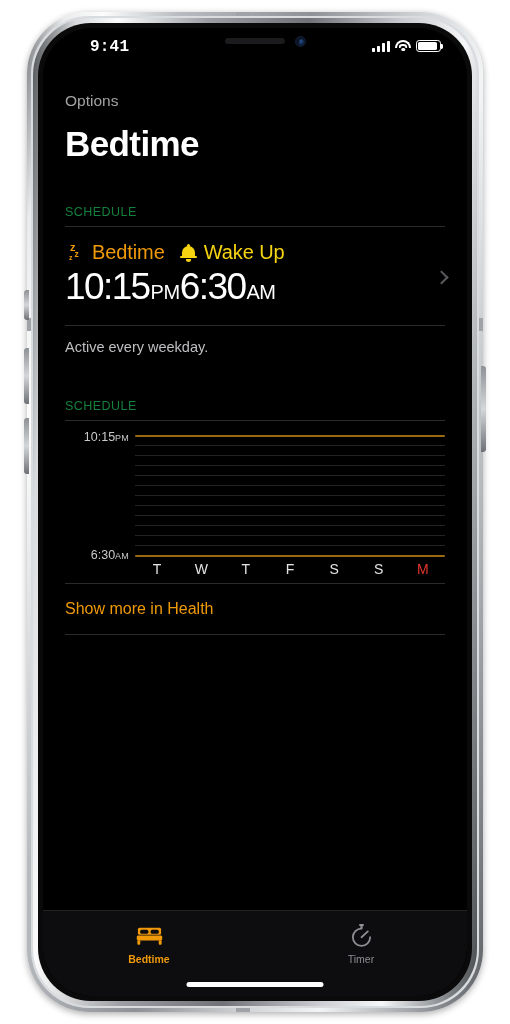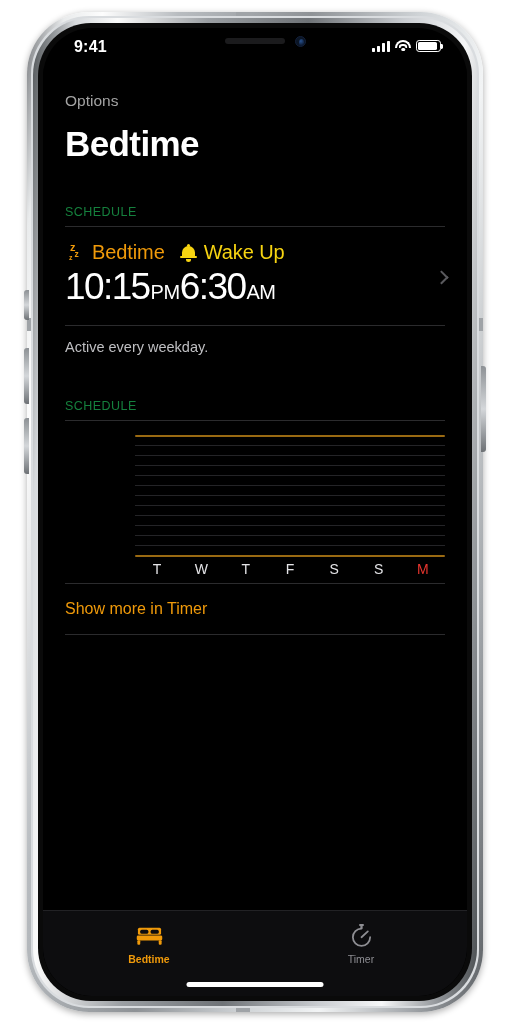--- a/index.html
+++ b/index.html
@@ -58,21 +58,21 @@
     border-bottom-left-radius:19px; border-bottom-right-radius:19px; z-index:40;
   }
   .speaker{position:absolute;left:50%;transform:translateX(-50%);top:10px;width:60px;height:6px;
     border-radius:3px;background:#1b1b1d;}
   .camera{position:absolute;left:128px;top:8px;width:11px;height:11px;border-radius:50%;
     background:#0b1525;border:1px solid #14213a;}
   .camera::after{content:"";position:absolute;left:3px;top:2px;width:5px;height:7px;border-radius:50%;
     background:radial-gradient(circle at 35% 30%,#27518f,#0d1b33 70%);}
 
   
-  .statusbar{position:absolute;top:0;left:0;right:0;height:40px;z-index:35;color:#fff;}
+  .statusbar{position:absolute;top:0;left:16px;right:0;height:40px;z-index:35;color:#fff;font-family:Liberation Mono, monospace;}
   .sb-time{position:absolute;left:31px;top:10px;font-size:16px;font-weight:bold;letter-spacing:.2px;}
   .sb-right{position:absolute;right:26px;top:12px;display:flex;align-items:center;gap:5px;}
   .sig{display:flex;align-items:flex-end;gap:2px;height:12px;}
   .sig i{display:block;width:3px;background:#fff;border-radius:.7px;}
   .sig i:nth-child(1){height:4px;} .sig i:nth-child(2){height:6.5px;}
   .sig i:nth-child(3){height:9px;} .sig i:nth-child(4){height:11.5px;}
   .wifi{position:relative;width:16px;height:12px;}
   .wifi span{position:absolute;left:50%;transform:translateX(-50%);
     border:2px solid #fff;border-bottom:none;border-radius:50% 50% 0 0/100% 100% 0 0;}
   .wifi .w1{width:16px;height:8px;top:0;} .wifi .w2{width:9px;height:4.5px;top:3.5px;}
@@ -243,20 +243,28 @@
         </div>
 
         <div class="rule"></div>
         <div class="note">Active every weekday.</div>
 
         <div class="section-hdr">SCHEDULE</div>
         <div class="rule"></div>
 
         
         <div class="chart-wrap">
+          <div class="y-axis">
+            <div class="y-lab" style="top:2px">
+              <span>10:15</span><em>PM</em>
+            </div>
+            <div class="y-lab" style="top:120px">
+              <span>6:30</span><em>AM</em>
+            </div>
+          </div>
           <div class="plot">
               <div class="bound" style="top: 0px; background: rgb(154, 106, 18);"></div>
               <div class="bound" style="top: 120px; background: rgb(154, 106, 18);"></div>
               <div class="gl" style="top: 10px; background: rgb(36, 36, 39);"></div>
               <div class="gl" style="top: 20px; background: rgb(36, 36, 39);"></div>
               <div class="gl" style="top: 30px; background: rgb(36, 36, 39);"></div>
               <div class="gl" style="top: 40px; background: rgb(36, 36, 39);"></div>
               <div class="gl" style="top: 50px; background: rgb(36, 36, 39);"></div>
               <div class="gl" style="top: 60px; background: rgb(36, 36, 39);"></div>
               <div class="gl" style="top: 70px; background: rgb(36, 36, 39);"></div>
@@ -270,21 +278,21 @@
               <div class="x-tick">W</div>
               <div class="x-tick">T</div>
               <div class="x-tick">F</div>
               <div class="x-tick">S</div>
               <div class="x-tick">S</div>
               <div class="x-tick today" style="color: rgb(232, 53, 46);">M</div>
             </div>
         </div>
 
         <div class="rule"></div>
-        <div class="health-link">Show more in Timer</div>
+        <div class="health-link">Show more in Health</div>
         <div class="rule"></div>
 
       </div>
     </div>
 
     <div class="tabbar">
         <div class="tab active">
           <div class="tab-ico">
             <svg width="27" height="22" viewBox="0 0 28 22">
               <rect x="2" y="2.5" width="24" height="7.2" rx="1.6" fill="#f09a0a"></rect>

